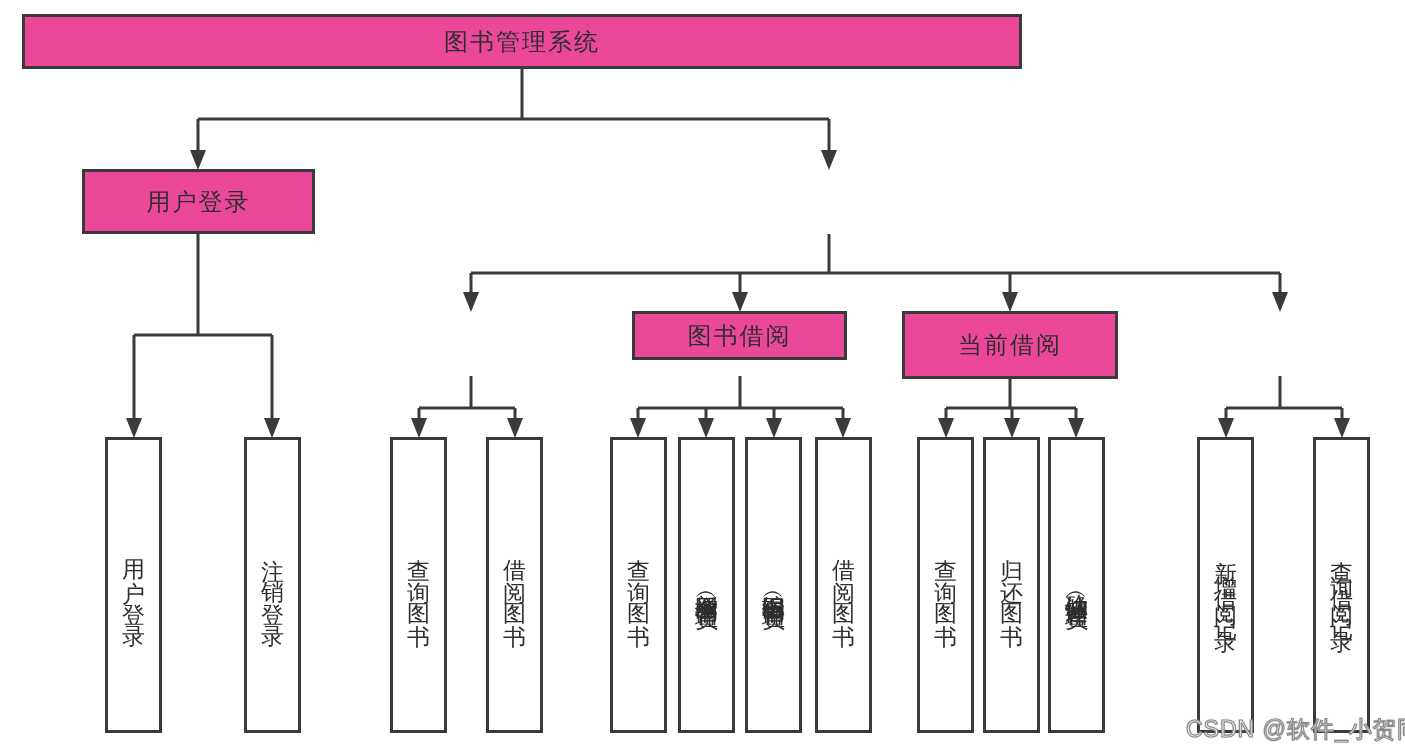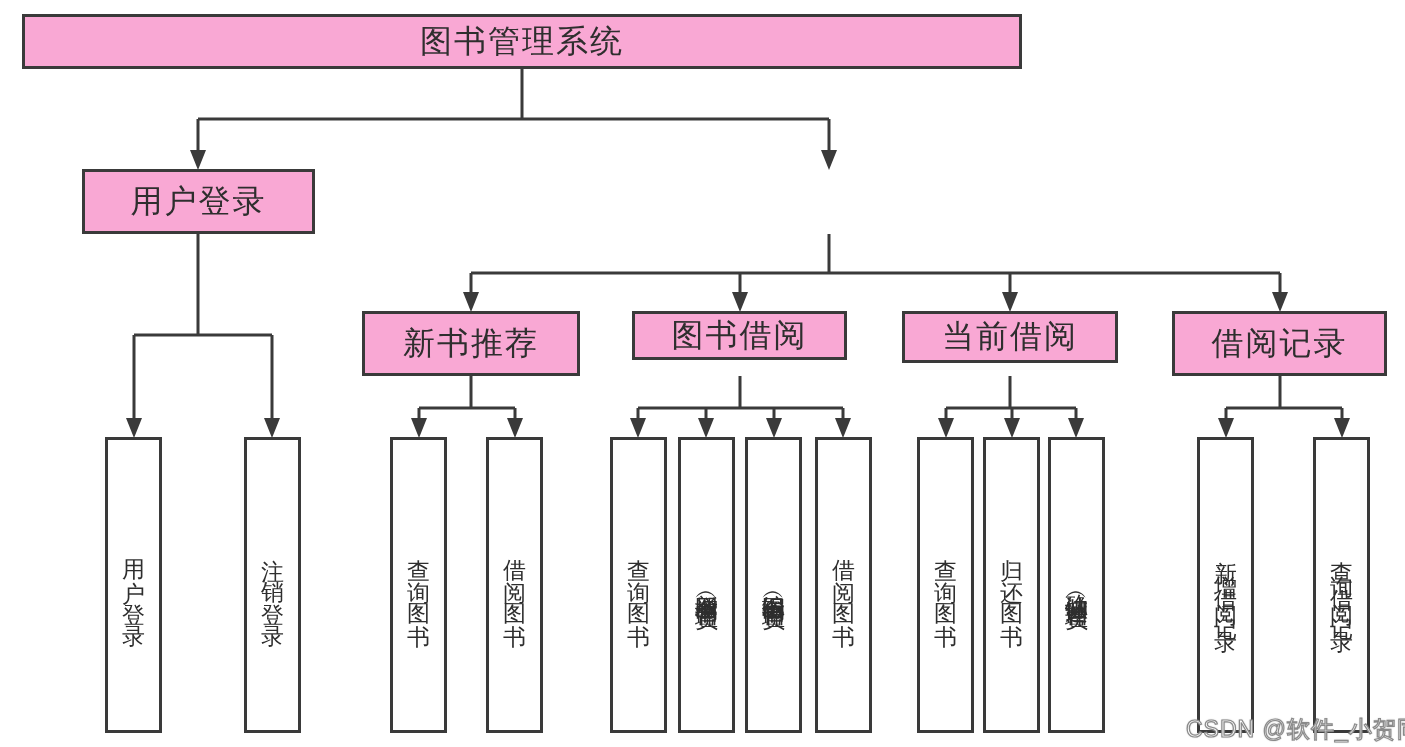--- a/index.html
+++ b/index.html
@@ -18,26 +18,26 @@
   #connectors {
     position: absolute;
     left: 0; top: 0;
     width: 1405px;
     height: 747px;
   }
   .node {
     position: absolute;
     box-sizing: border-box;
     border: 3px solid #3a3a3a;
-    background: #f9a8d4;
+    background: #ec4899;
     display: flex;
     align-items: center;
     justify-content: center;
     color: #2e2e2e;
-    font-size: 32px;
+    font-size: 24px;
     letter-spacing: 2px;
     white-space: nowrap;
     z-index: 2;
   }
   .vnode {
     position: absolute;
     box-sizing: border-box;
     border: 3px solid #3a3a3a;
     background: #ffffff;
     display: flex;
@@ -57,21 +57,21 @@
   .ls-4 span { letter-spacing: 22px; }
   .ls-6 span { letter-spacing: 14px; }
   .ls-9 span { letter-spacing: 2px; }
 
   
   #root-node   { left: 22px;   top: 14px;  width: 1000px; height: 55px; }
   #n-login     { left: 82px;   top: 169px; width: 233px;  height: 65px; }
   #n-bookmgmt  { left: 711px;  top: 169px; width: 236px;  height: 65px; }
   #n-recommend { left: 362px;  top: 311px; width: 218px;  height: 65px; }
   #n-borrow    { left: 632px;  top: 311px; width: 215px;  height: 49px; }
-  #n-current   { left: 902px;  top: 311px; width: 216px;  height: 52px; }
+  #n-current   { left: 902px;  top: 311px; width: 216px;  height: 68px; }
   #n-records   { left: 1172px; top: 311px; width: 215px;  height: 65px; }
 
   #l-a1 { left: 105px; }
   #l-a2 { left: 244px; }
   #l-b1 { left: 390px; }
   #l-b2 { left: 486px; }
   #l-c1 { left: 610px; }
   #l-c2 { left: 678px; }
   #l-c3 { left: 745px; }
   #l-c4 { left: 815px; }
@@ -133,31 +133,25 @@
   </svg>
 
   <div class="node" id="root-node">
     <span>图书管理系统</span>
   </div>
 
   <div class="node" id="n-login">
     <span>用户登录</span>
   </div>
 
-  <div class="node" id="n-recommend">
-    <span>新书推荐</span>
-  </div>
   <div class="node" id="n-borrow">
     <span>图书借阅</span>
   </div>
   <div class="node" id="n-current">
     <span>当前借阅</span>
-  </div>
-  <div class="node" id="n-records">
-    <span>借阅记录</span>
   </div>
 
   <div class="vnode ls-4" id="l-a1">
     <span>用户登录</span>
   </div>
   <div class="vnode ls-4" id="l-a2">
     <span>注销登录</span>
   </div>
 
   <div class="vnode ls-4" id="l-b1">

